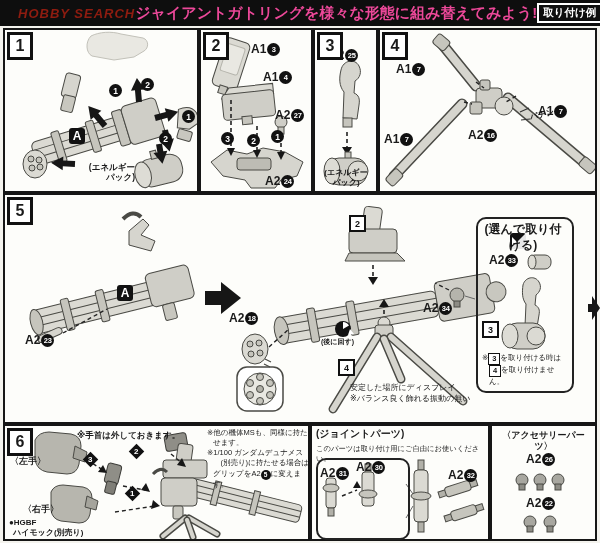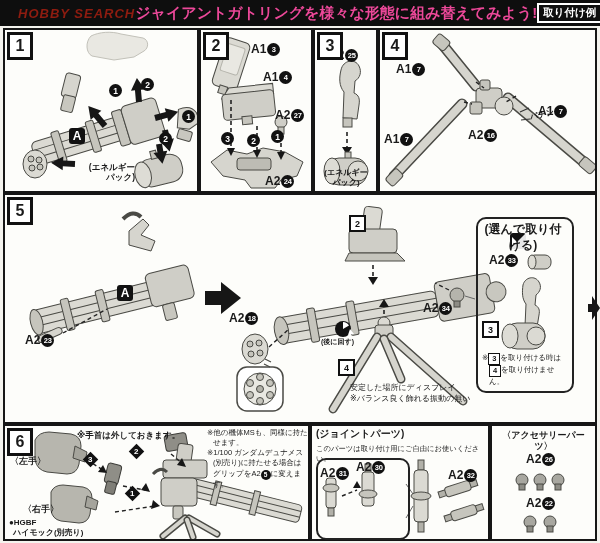--- a/index.html
+++ b/index.html
@@ -434,21 +434,21 @@
       </div>
     <div class="dia" style="left:122px;top:62px;">
         <span>1</span>
       </div>
     <div class="cap" style="left:4px;top:92px;font-size:8px;text-align:right;">●HGBF</div>
     <div class="cap" style="left:8px;top:102px;font-size:8px;">ハイモック(別売り)</div>
     <div class="note" style="left:202px;top:2px;width:102px;font-size:7.5px;">
       <div>※他の機体MSも、同様に持た</div>
       <div style="padding-left:6px;">せます。</div>
       <div>※1/100 ガンダムデュナメス</div>
-      <div style="padding-left:6px;">(別売り)に持たせる場合は</div>
+      <div style="padding-left:6px;text-align:right;">(別売り)に持たせる場合は</div>
       <div style="padding-left:6px;"><span>グリップをA2</span><span class="cnum" style="width:10px;height:10px;font-size:6.5px;display:inline-flex;vertical-align:-1px;">5</span><span>に変えます。</span></div>
     </div>
   </div>
 
   <div class="panel" style="left:310px;top:424px;width:180px;height:117px;">
     <svg width="176" height="113" viewBox="0 0 176 113">
       <g transform="translate(14,52)">
         <rect x="0" y="0" width="10" height="30" rx="3" fill="#dbdad3" stroke="#4a4a45"></rect>
         <ellipse cx="5" cy="10" rx="8" ry="4" fill="#c6c5bd" stroke="#4a4a45"></ellipse>
         <rect x="2" y="30" width="6" height="8" fill="#b2b1a9" stroke="#4a4a45"></rect>

